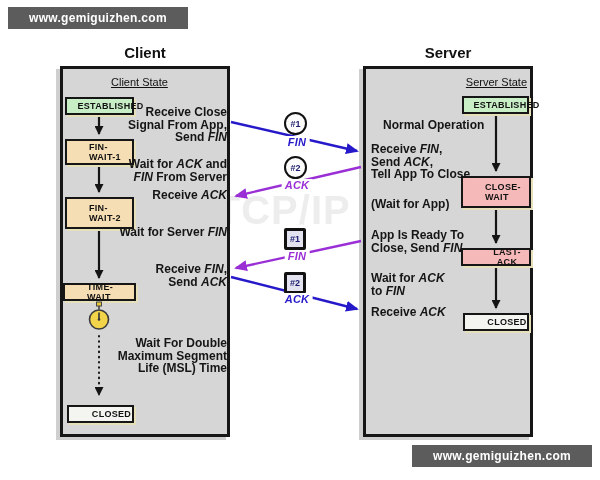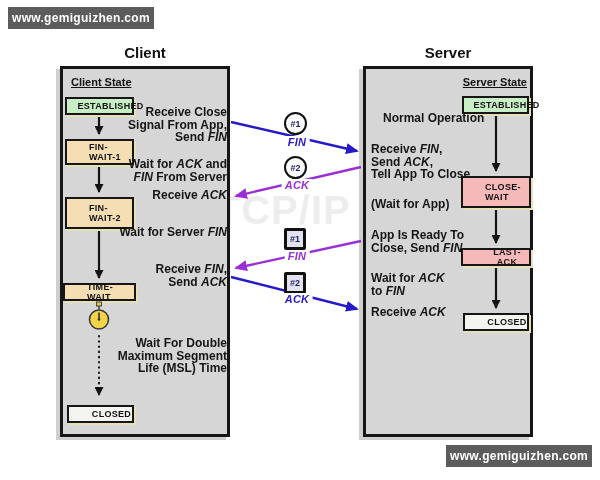--- a/index.html
+++ b/index.html
@@ -1,40 +1,40 @@
 <!DOCTYPE html>
 <html><head>
 <meta charset="utf-8">
 <style>
   html,body { margin:0; padding:0; background:#fff; }
   .stage { position:relative; width:600px; height:480px; background:#ffffff;
            font-family:"Liberation Sans", sans-serif; overflow:hidden; }
 
   .wm { position:absolute; background:#5c5c5c; color:#ffffff; font-size:12px;
-        font-weight:bold; padding:4px 4px; letter-spacing:0.3px; }
+        font-weight:bold; padding:4px 21px; letter-spacing:0.3px; }
   .wm-top { left:8px; top:7px; }
   .wm-bottom { right:8px; top:445px; }
 
   .bgwm { position:absolute; left:70px; top:188px; width:470px; text-align:center;
           font-size:40px; font-weight:bold; color:rgba(110,110,110,0.12);
           letter-spacing:1px; white-space:nowrap; }
 
   .col-title { position:absolute; top:44px; width:170px; text-align:center;
                font-weight:bold; font-size:15px; color:#111; }
   .title-client { left:60px; }
   .title-server { left:363px; }
 
   .panel { position:absolute; top:66px; width:164px; height:365px;
            background:#d6d6d6; border:3px solid #161616;
            box-shadow:-4px 3px 0 #cfcfcf; }
   .client-panel { left:60px; }
   .server-panel { left:363px; }
 
-  .panel-heading { position:absolute; font-weight:bold; font-size:11px;
-                   text-decoration:underline; color:#111; }
+  .panel-heading { position:absolute; font-weight:normal; font-size:11px;
+                   text-decoration:underline; color:#111;margin-left:40px; }
   .heading-client { left:71px; top:76px; }
   .heading-server { right:73px; top:76px; }
 
   .state { position:absolute; border:2px solid #161616; box-shadow:2px 2px 0 #e6e0ba;
            font-weight:bold; font-size:9px; color:#111; display:flex;
            align-items:center; justify-content:center; letter-spacing:0.3px;
            box-sizing:border-box;padding-left:22px; }
   .green { background:#c8eec6; }
   .tan   { background:#f6deb4; }
   .pink  { background:#f6b9b9; }
@@ -130,21 +130,21 @@
     <circle cx="12" cy="19.5" r="1.3" fill="#333"></circle>
   </svg>
 
   <div class="note right" style="right:373px; top:106px;">Receive Close<br>Signal From App,<br>Send <i>FIN</i></div>
   <div class="note right" style="right:373px; top:158px;">Wait for <i>ACK</i> and<br><i>FIN</i> From Server</div>
   <div class="note right" style="right:373px; top:189px;">Receive <i>ACK</i></div>
   <div class="note right" style="right:373px; top:226px;">Wait for Server <i>FIN</i></div>
   <div class="note right" style="right:373px; top:263px;">Receive <i>FIN</i>,<br>Send <i>ACK</i></div>
   <div class="note right" style="right:373px; top:337px;">Wait For Double<br>Maximum Segment<br>Life (MSL) Time</div>
 
-  <div class="note" style="left:371px; top:112px;padding-left:12px;">Normal Operation</div>
+  <div class="note" style="left:371px; top:119px;padding-left:12px;">Normal Operation</div>
   <div class="note" style="left:371px; top:143px;">Receive <i>FIN</i>,<br>Send <i>ACK</i>,<br>Tell App To Close</div>
   <div class="note" style="left:371px; top:198px;">(Wait for App)</div>
   <div class="note" style="left:371px; top:229px;">App Is Ready To<br>Close, Send <i>FIN</i></div>
   <div class="note" style="left:371px; top:272px;">Wait for <i>ACK</i><br>to <i>FIN</i></div>
   <div class="note" style="left:371px; top:306px;">Receive <i>ACK</i></div>
 
   <div class="badge circle" style="left:284px; top:112px;">#1</div>
   <div class="badge circle" style="left:284px; top:156px;">#2</div>
   <div class="badge square" style="left:284px; top:228px;">#1</div>
   <div class="badge square" style="left:284px; top:272px;">#2</div>

